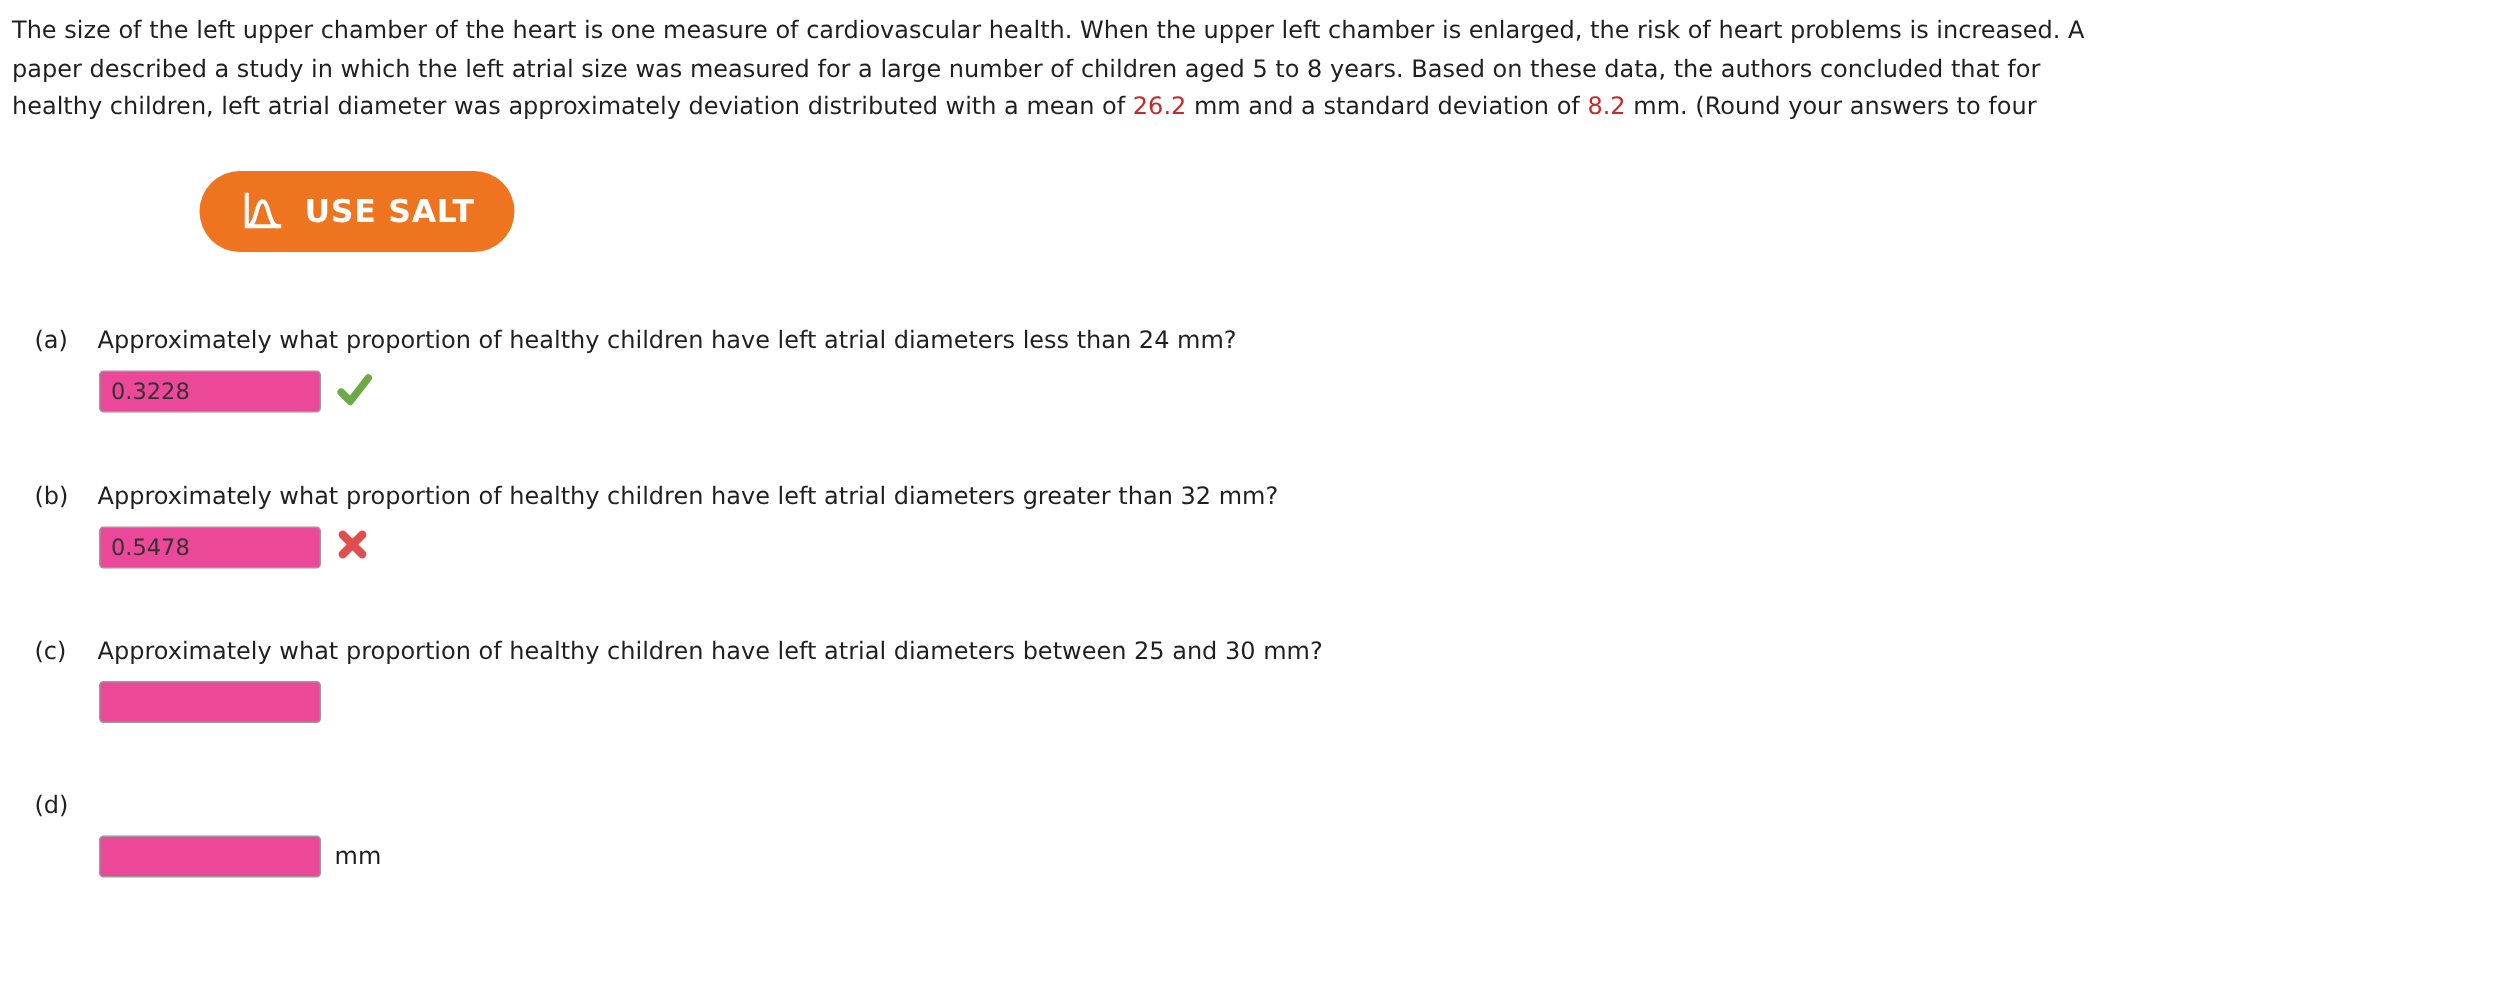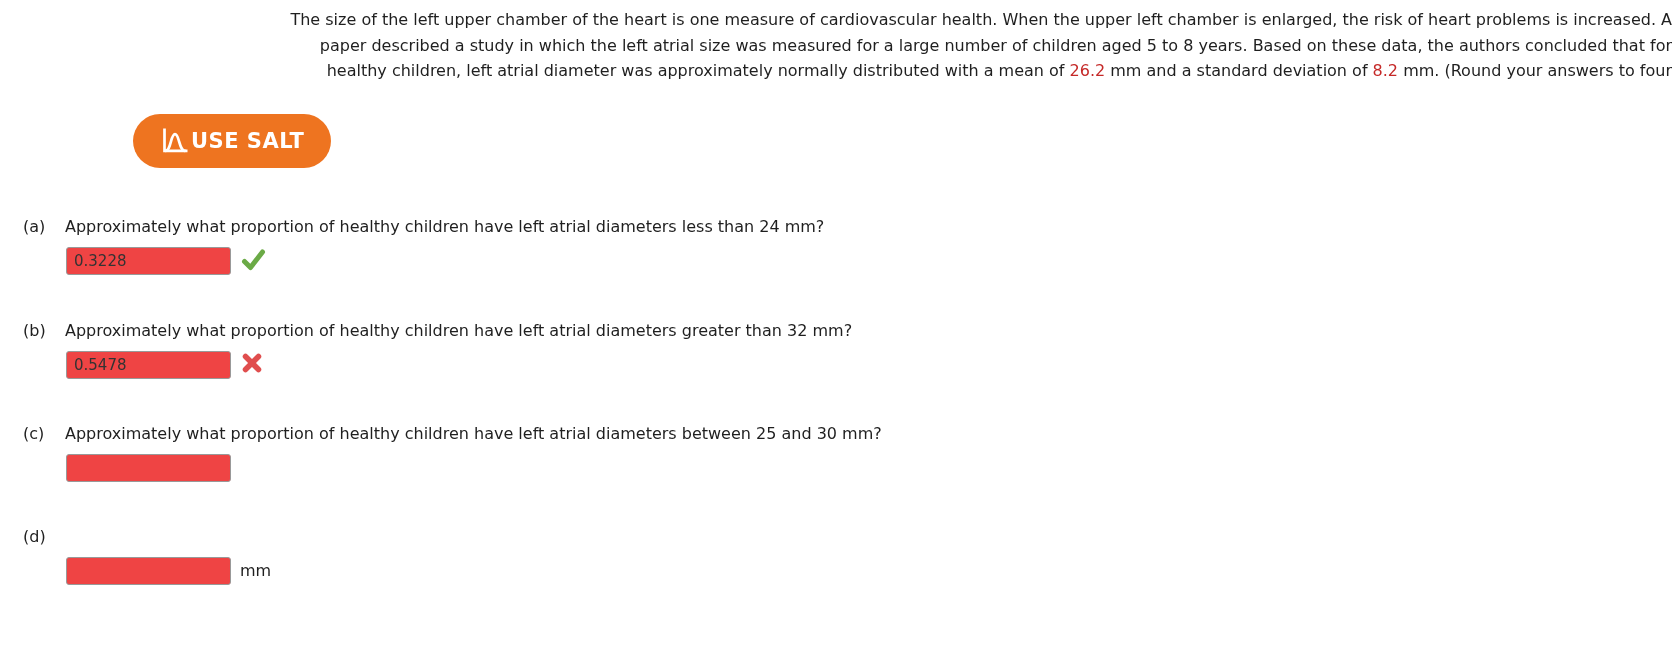--- a/index.html
+++ b/index.html
@@ -5,58 +5,58 @@
   * { box-sizing: border-box; }
   html, body { margin: 0; padding: 0; }
   body {
     width: 1672px; height: 655px;
     overflow: hidden;
     background: #ffffff;
     font-family: "DejaVu Sans", "Liberation Sans", sans-serif;
     font-size: 16px;
     color: #1f1f1f;
   }
-  .para { margin: 7px 0 0 8px; text-align: right; }
+  .para { margin: 7px 0 0 8px; }
   .para-line { white-space: nowrap; line-height: 25.5px; }
   .red { color: #c52928; }
 
   .salt-wrap { margin: 30px 0 0 133px; }
   .salt-btn {
-    display: inline-flex; align-items: center; 
+    display: inline-flex; align-items: center; gap: 12px;
     height: 54px; padding: 0 27px;
     background: #ee7420; border: none; border-radius: 27px;
     color: #ffffff; font-family: "DejaVu Sans", "Liberation Sans", sans-serif;
     font-size: 21px; font-weight: 700; letter-spacing: 0.5px;
     cursor: pointer;
   }
   .salt-btn svg { display: block; }
 
   .questions { margin-top: 48px; }
   .q { margin: 0 0 44px 23px; }
   .q-row { display: flex; line-height: 21px; }
   .q-label { width: 42px; flex: none; }
   .answer-row { margin: 10px 0 0 43px; display: flex; align-items: center; }
   .answer-input {
-    width: 165px; height: 28px;
+    width: 148px; height: 28px;
     border: 1px solid #999999; border-radius: 3px;
     padding: 0 7px;
     font-family: "DejaVu Sans", "Liberation Sans", sans-serif;
     font-size: 15px; color: #333333;
-    background: #ef4444;
+    background: #ec4899;
   }
   .mark { margin-left: 10px; flex: none; }
   .suffix { margin-left: 9px; }
 </style>
 </head>
 <body>
 
 <div class="para">
   <div class="para-line">The size of the left upper chamber of the heart is one measure of cardiovascular health. When the upper left chamber is enlarged, the risk of heart problems is increased. A</div>
   <div class="para-line">paper described a study in which the left atrial size was measured for a large number of children aged 5 to 8 years. Based on these data, the authors concluded that for</div>
-  <div class="para-line"><span>healthy children, left atrial diameter was approximately normally distributed with a mean of </span><span class="red">26.2</span><span> mm and a standard deviation of </span><span class="red">8.2</span><span> mm. (Round your answers to four</span></div>
+  <div class="para-line"><span>healthy children, left atrial diameter was approximately deviation distributed with a mean of </span><span class="red">26.2</span><span> mm and a standard deviation of </span><span class="red">8.2</span><span> mm. (Round your answers to four</span></div>
 </div>
 
 <div class="salt-wrap">
   <button class="salt-btn">
     <span>
       <svg width="31" height="27" viewBox="0 0 31 27">
         <path d="M4.5 1.5 L4.5 23.8 L27.5 23.8" stroke="#ffffff" stroke-width="2.7" fill="none"></path>
         <path d="M5.5 23.8 C 11 23.8 10.6 7.2 15 7.2 C 19.4 7.2 19 23.8 25 23.8" stroke="#ffffff" stroke-width="2.7" fill="none" stroke-linecap="round"></path>
       </svg>
     </span>

